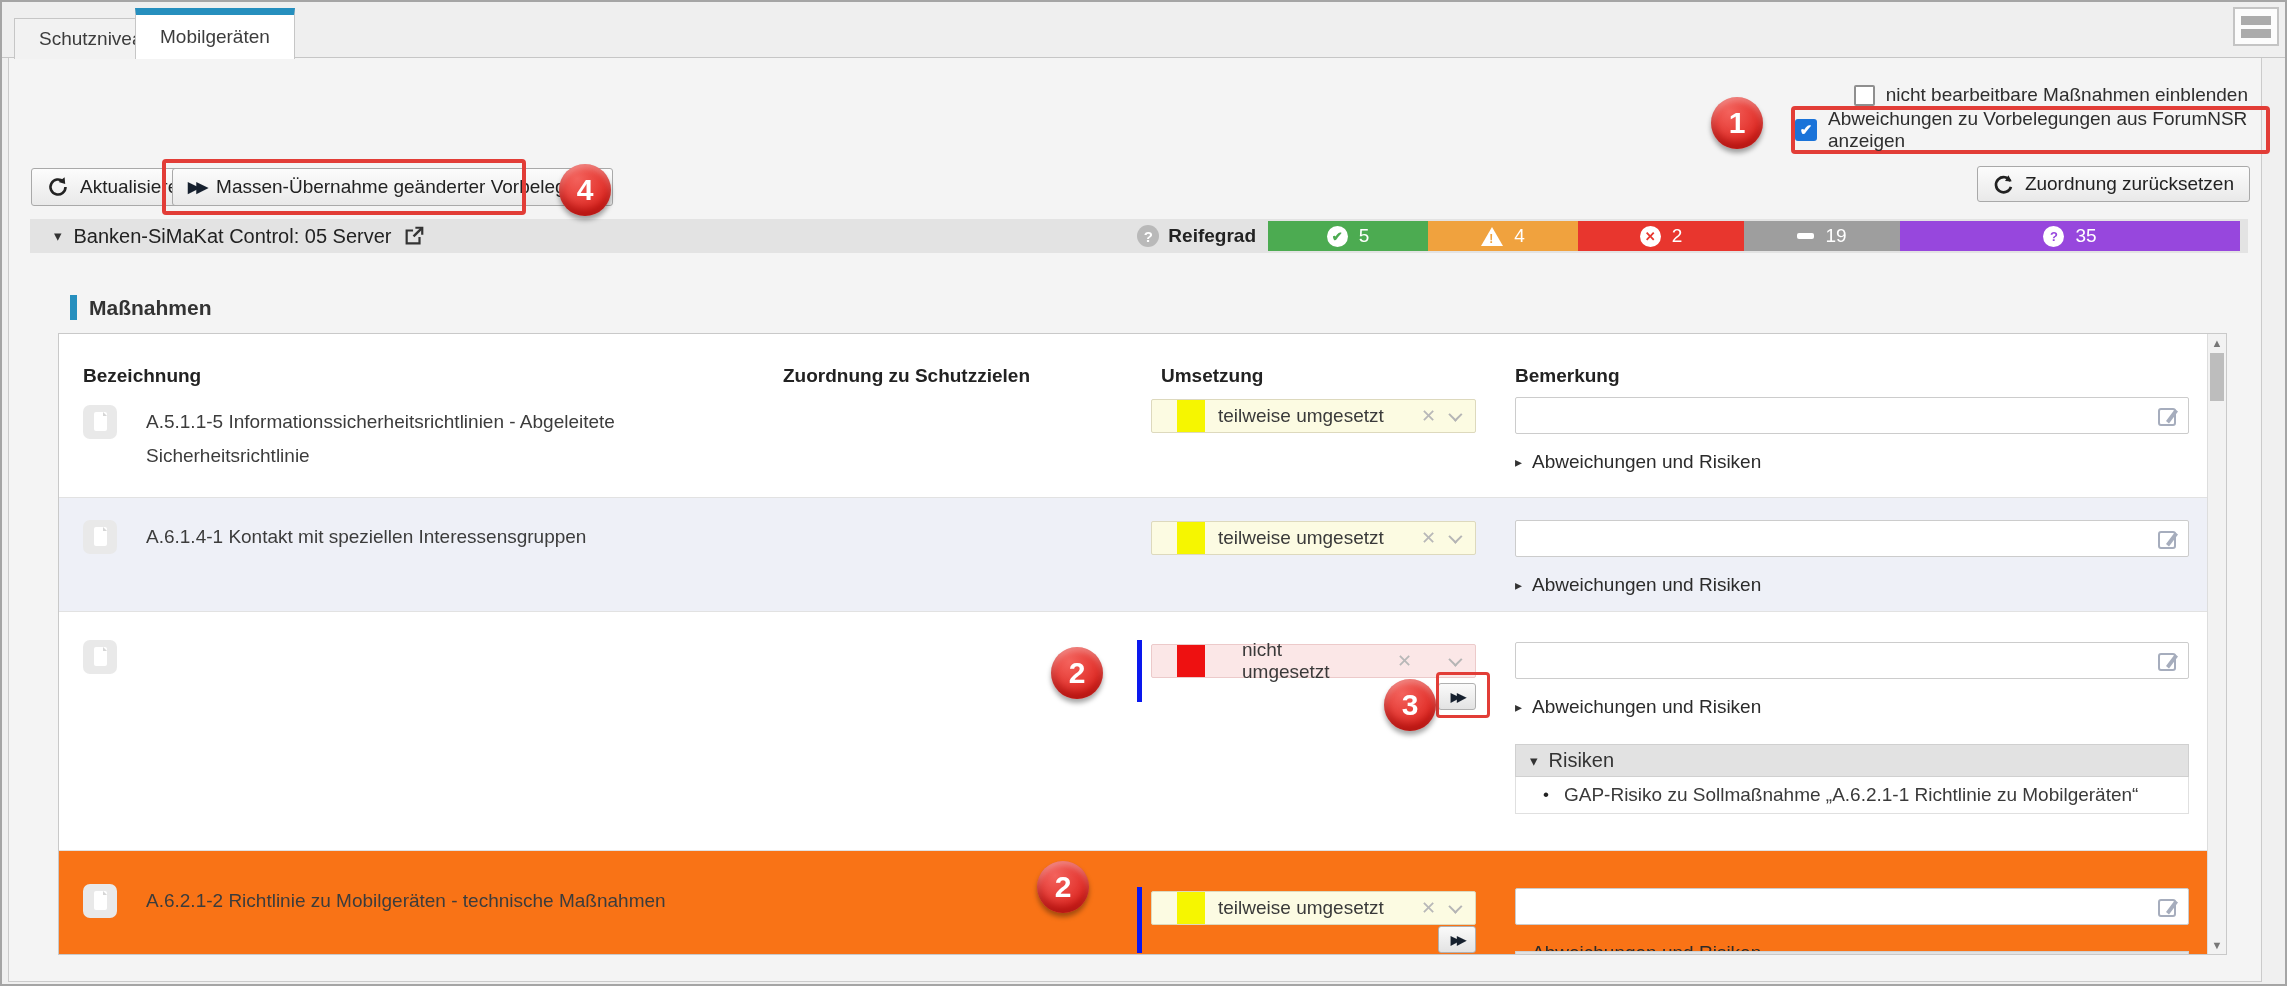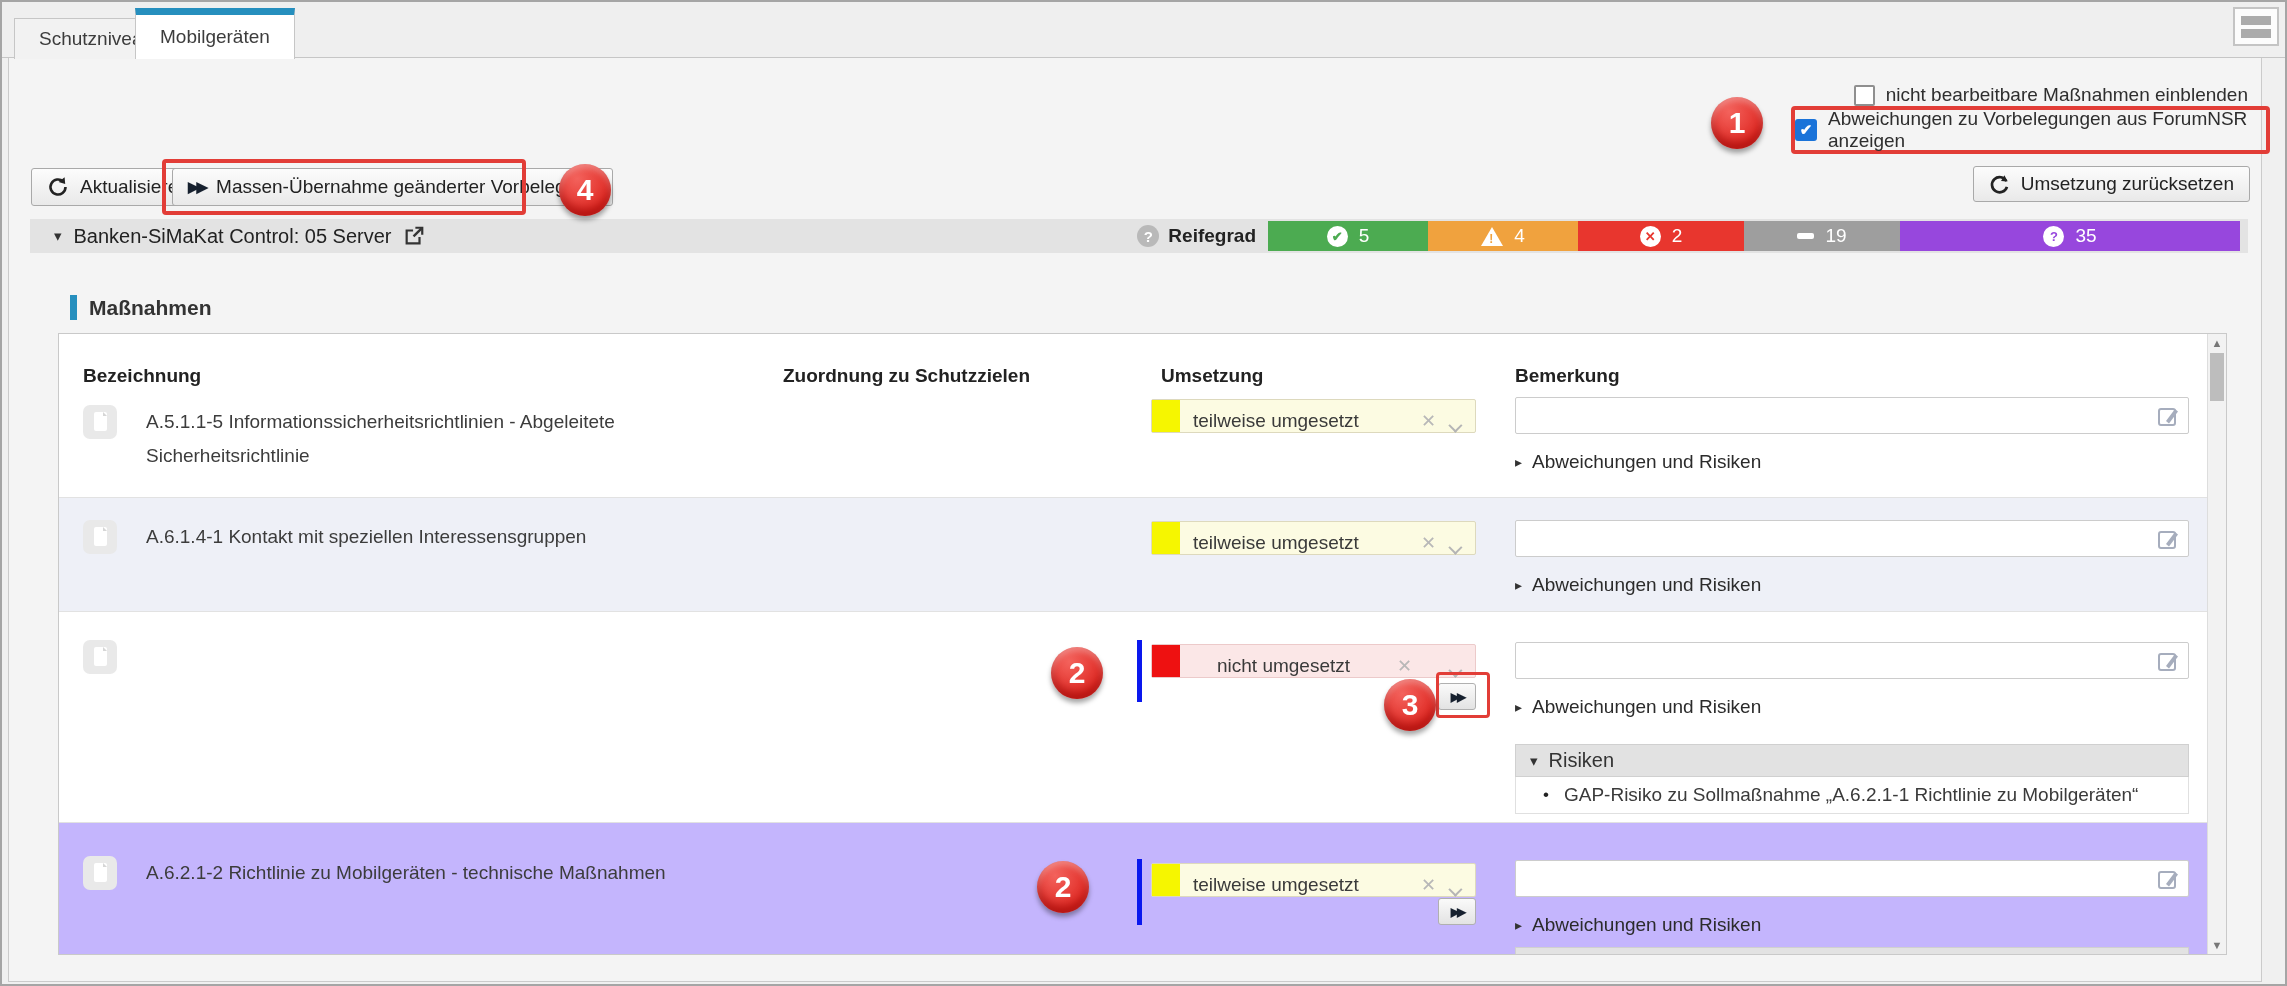--- a/index.html
+++ b/index.html
@@ -68,31 +68,31 @@
   .scrolltrack .arr.dn { bottom:3px; }
   .thumb { position:absolute; left:2px; right:2px; top:19px; height:48px; background:#bdbdbd; }
   .tbl { position:absolute; left:0; right:19px; top:0; bottom:0; overflow:hidden; }
   .hdr-row, .row { display:grid; grid-template-columns:700px 352px 380px 1fr; padding:0 20px 0 24px; }
   .hdr-row { height:61px; align-items:end; padding-bottom:8px; font-size:19px; font-weight:bold; color:#222; }
   .hdr-impl { padding-left:26px; }
   .row { position:relative; }
   .row-1 { height:102px; background:#fff; }
   .row-2 { height:114px; background:#eef0f7; border-top:1px solid #e2e2e2; }
   .row-3 { height:211px; background:#fff; border-top:1px solid #e2e2e2; }
-  .row-4 { height:133px; background:#c4b5fd; border-top:1px solid #e2e2e2; }
+  .row-4 { height:109px; background:#f97316; border-top:1px solid #e2e2e2;margin-top:28px; }
   .cell-name { display:flex; gap:29px; align-items:flex-start; }
   .row-1 .cell-name { padding-top:10px; } .row-2 .cell-name { padding-top:22px; }
   .row-3 .cell-name { padding-top:28px; } .row-4 .cell-name { padding-top:33px; }
   .doc-ico { flex:none; }
   .m-title { font-size:19px; color:#3c3c3c; line-height:34px; }
   .cell-impl { position:relative; }
   .dev-bar { position:absolute; left:2px; width:5px; background:#0a18ee; }
   .row-3 .dev-bar { top:28px; height:62px; }
   .row-4 .dev-bar { top:36px; height:66px; }
-  .sel { width:325px; height:34px; margin-left:16px; display:flex; align-items:flex-end; border-radius:2px; }
+  .sel { width:325px; height:34px; margin-left:16px; display:flex; align-items:center; border-radius:2px;padding-left:25px; }
   .sel-yellow { background:#fcfbe2; border:1px solid #ddd9bd; }
   .sel-red { background:#fbe7e7; border:1px solid #eccaca;gap:24px; }
   .strip { width:28px; align-self:stretch; flex:none; }
   .strip-yellow { background:#f6f600; }
   .strip-red { background:#ee1111; }
   .sel-txt { flex:1; padding-left:13px; font-size:19px; color:#3a3a3a; }
   .sel-clear { color:#b8b8b8; font-size:18px; margin-right:13px; cursor:pointer; }
   .sel-chev { width:10px; height:10px; border-right:2px solid #b5b5b5; border-bottom:2px solid #b5b5b5; transform:rotate(45deg) translateY(-2px); margin-right:16px; cursor:pointer; }
   .row-1 .sel { margin-top:4px; } .row-2 .sel { margin-top:23px; }
   .row-3 .sel { margin-top:32px; } .row-4 .sel { margin-top:40px; }
@@ -166,21 +166,21 @@
     <span class="ff-glyph">▶▶</span>
     <span>Massen-Übernahme geänderter Vorbelegung</span>
   </div>
   <div class="redbox redbox4"></div>
   <div class="acircle c4">4</div>
   <div class="btn btn-reset">
     <svg width="21" height="21" viewBox="0 0 22 22">
       <path d="M18.8 13.5a8 8 0 1 1-.6-6" fill="none" stroke="#222" stroke-width="2.8"></path>
       <path d="M16.2 1.2 L19.4 7.8 L12.6 7.4 Z" fill="#222"></path>
     </svg>
-    <span>Umsetzung zurücksetzen</span>
+    <span>Zuordnung zurücksetzen</span>
   </div>
 
   <div class="groupbar">
     <span class="tri">▾</span>
     <span class="group-title">Banken-SiMaKat Control: 05 Server</span>
     <span class="extlink">
       <svg width="22" height="22" viewBox="0 0 24 24">
         <path d="M18 13v7H4V6h7" fill="none" stroke="#333" stroke-width="2.4"></path>
         <path d="M13.5 3h7.5v7.5" fill="none" stroke="#333" stroke-width="2.4"></path>
         <path d="M11.5 12.5 L20 4" fill="none" stroke="#333" stroke-width="2.6"></path>

